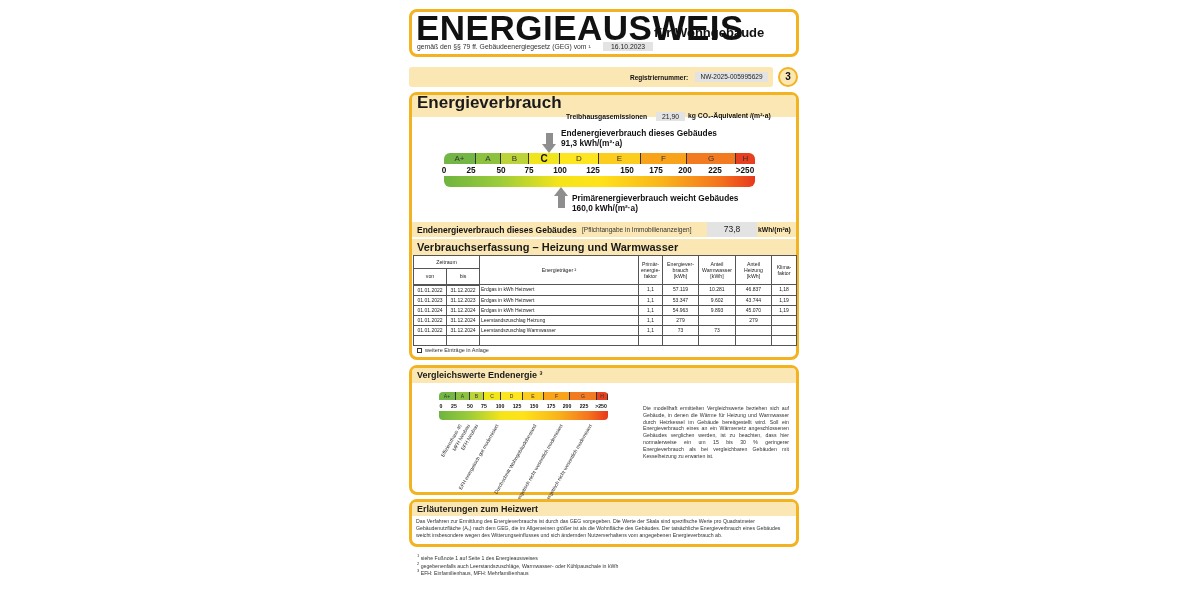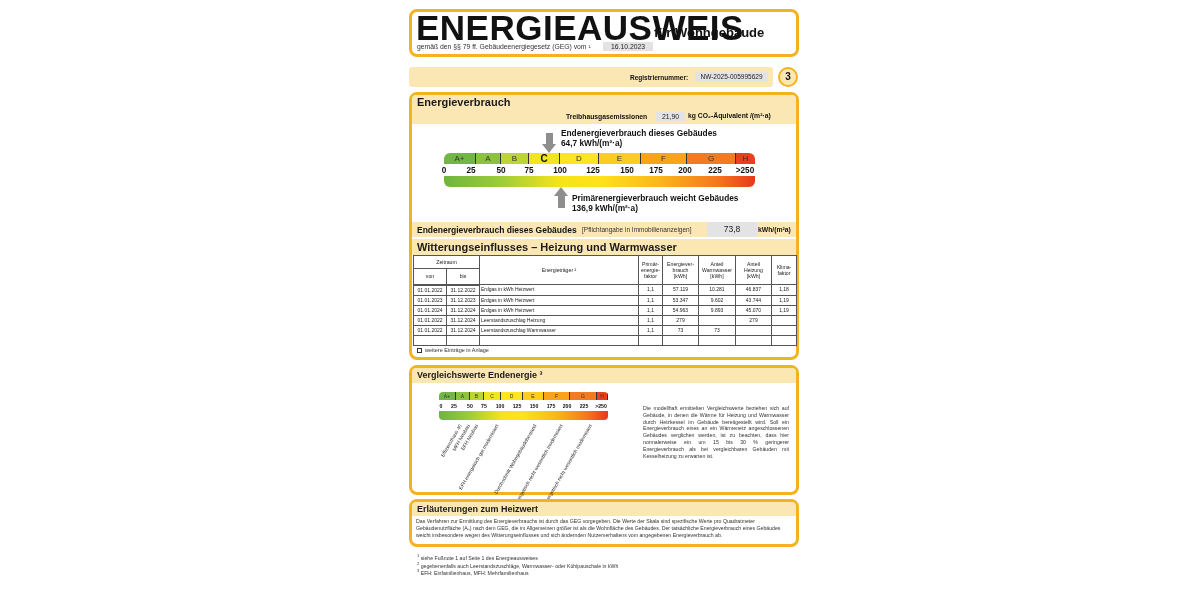--- a/index.html
+++ b/index.html
@@ -19,21 +19,21 @@
 
   
   #section-band { left: 409px; top: 67px; width: 364px; height: 20px; border-radius: 3px; }
   #section-title { left: 417px; top: 71px; font-size: 11px; }
   #reg-label { left: 630px; top: 74px; font-size: 6.5px; font-weight: bold; }
   #reg-value { left: 695px; top: 72px; width: 73px; height: 10px; font-size: 6.5px; line-height: 10px; }
   #page-badge { left: 778px; top: 67px; width: 20px; height: 20px; border-radius: 50%; border: 2px solid #f3b220; background: #fbe7b4; font-size: 10px; font-weight: bold; text-align: center; line-height: 16px; }
 
   
   #ev-frame { left: 409px; top: 92px; width: 390px; height: 268px; }
-  #ev-head { left: 412px; top: 95px; width: 384px; height: 29px; font-size: 11px; padding-left: 5px; line-height: 15px; border-radius: 4px 4px 0 0; }
+  #ev-head { left: 412px; top: 95px; width: 384px; height: 22px; font-size: 17px; padding-left: 5px; line-height: 15px; border-radius: 4px 4px 0 0; }
   #thg-label { left: 566px; top: 113px; font-size: 6.8px; font-weight: bold; }
   #thg-value { left: 656px; top: 112px; width: 29px; height: 9px; font-size: 6.8px; line-height: 9px; }
   #thg-unit { left: 688px; top: 112px; font-size: 6.8px; font-weight: bold; }
 
   .arrow-down { position: absolute; width: 0; height: 0; }
   #end-arrow-shaft { left: 546px; top: 133px; width: 7px; height: 11px; background: #8e8e8e; }
   #end-arrow-head { left: 542px; top: 144px; border-left: 7.5px solid transparent; border-right: 7.5px solid transparent; border-top: 9px solid #8e8e8e; }
   #end-label { left: 561px; top: 128px; font-size: 8.3px; font-weight: bold; line-height: 10px; }
   #end-value { left: 561px; top: 138px; font-size: 8.3px; font-weight: bold; }
 
@@ -104,21 +104,21 @@
 
 <div class="frame" id="ev-frame"></div>
 <div class="bar-head" id="ev-head">Energieverbrauch</div>
 <div class="abs" id="thg-label">Treibhausgasemissionen</div>
 <div class="gray-box" id="thg-value">21,90</div>
 <div class="abs" id="thg-unit">kg CO₂-Äquivalent /(m²·a)</div>
 
 <div class="abs" id="end-arrow-shaft"></div>
 <div class="arrow-down" id="end-arrow-head"></div>
 <div class="abs" id="end-label">Endenergieverbrauch dieses Gebäudes</div>
-<div class="abs" id="end-value">64,7 kWh/(m²·a)</div>
+<div class="abs" id="end-value">91,3 kWh/(m²·a)</div>
 
 <div class="abs" id="scale-top">
     <div class="seg" style="width: 32px; background: rgb(116, 182, 69);">A+</div>
     <div class="seg" style="width: 25px; background: rgb(140, 194, 63);">A</div>
     <div class="seg" style="width: 28px; background: rgb(188, 212, 58);">B</div>
     <div class="seg" style="width: 31px; background: rgb(241, 229, 29); font-weight: bold; font-size: 10px; color: rgb(17, 17, 17);">C</div>
     <div class="seg" style="width: 39px; background: rgb(253, 229, 31);">D</div>
     <div class="seg" style="width: 42px; background: rgb(252, 204, 30);">E</div>
     <div class="seg" style="width: 46px; background: rgb(249, 163, 27);">F</div>
     <div class="seg" style="width: 49px; background: rgb(242, 123, 34);">G</div>
@@ -135,31 +135,31 @@
     <span class="num" style="left: 216px;">175</span>
     <span class="num" style="left: 245px;">200</span>
     <span class="num" style="left: 275px;">225</span>
     <span class="num" style="left: 305px;">&gt;250</span>
   </div>
 <div class="abs" id="scale-grad"></div>
 
 <div class="arrow-down" id="pri-arrow-head"></div>
 <div class="abs" id="pri-arrow-shaft"></div>
 <div class="abs" id="pri-label">Primärenergieverbrauch weicht Gebäudes</div>
-<div class="abs" id="pri-value">136,9 kWh/(m²·a)</div>
+<div class="abs" id="pri-value">160,0 kWh/(m²·a)</div>
 
 <div class="bar-head" id="end-band"></div>
 <div class="abs" id="end-band-label">
   <span>Endenergieverbrauch dieses Gebäudes</span>
 </div>
 <div class="abs" id="end-band-note">[Pflichtangabe in Immobilienanzeigen]</div>
 <div class="gray-box" id="end-band-value">73,8</div>
 <div class="abs" id="end-band-unit">kWh/(m²a)</div>
 
-<div class="bar-head" id="vb-head">Witterungseinflusses – Heizung und Warmwasser</div>
+<div class="bar-head" id="vb-head">Verbrauchserfassung – Heizung und Warmwasser</div>
 <table id="cons-table">
   <colgroup>
     <col style="width:33px">
       <col style="width:33px">
       <col style="width:159px">
       <col style="width:24px">
       <col style="width:36px">
       <col style="width:37px">
       <col style="width:36px">
       <col style="width:25px">

